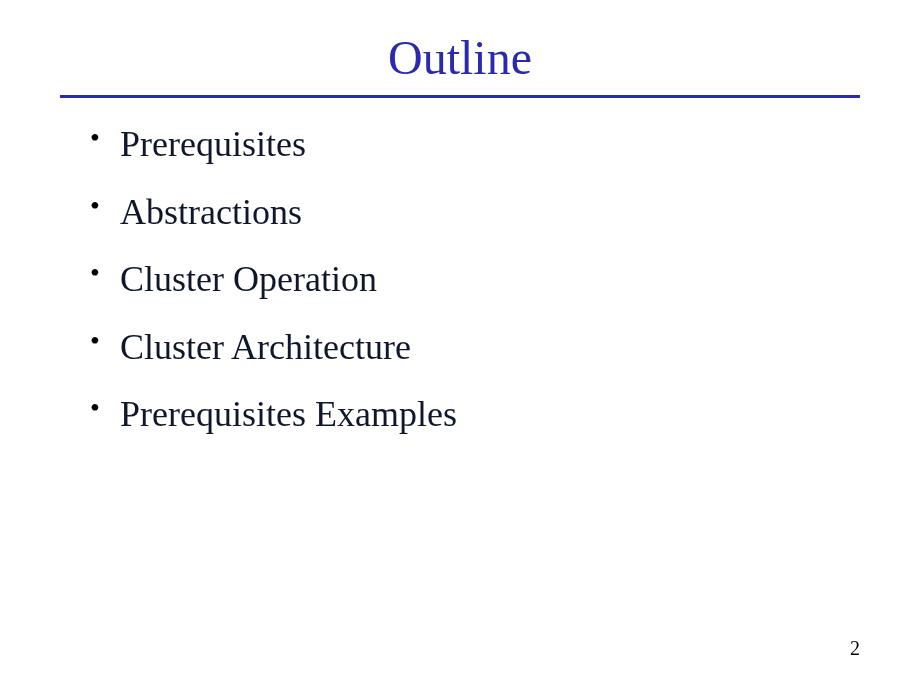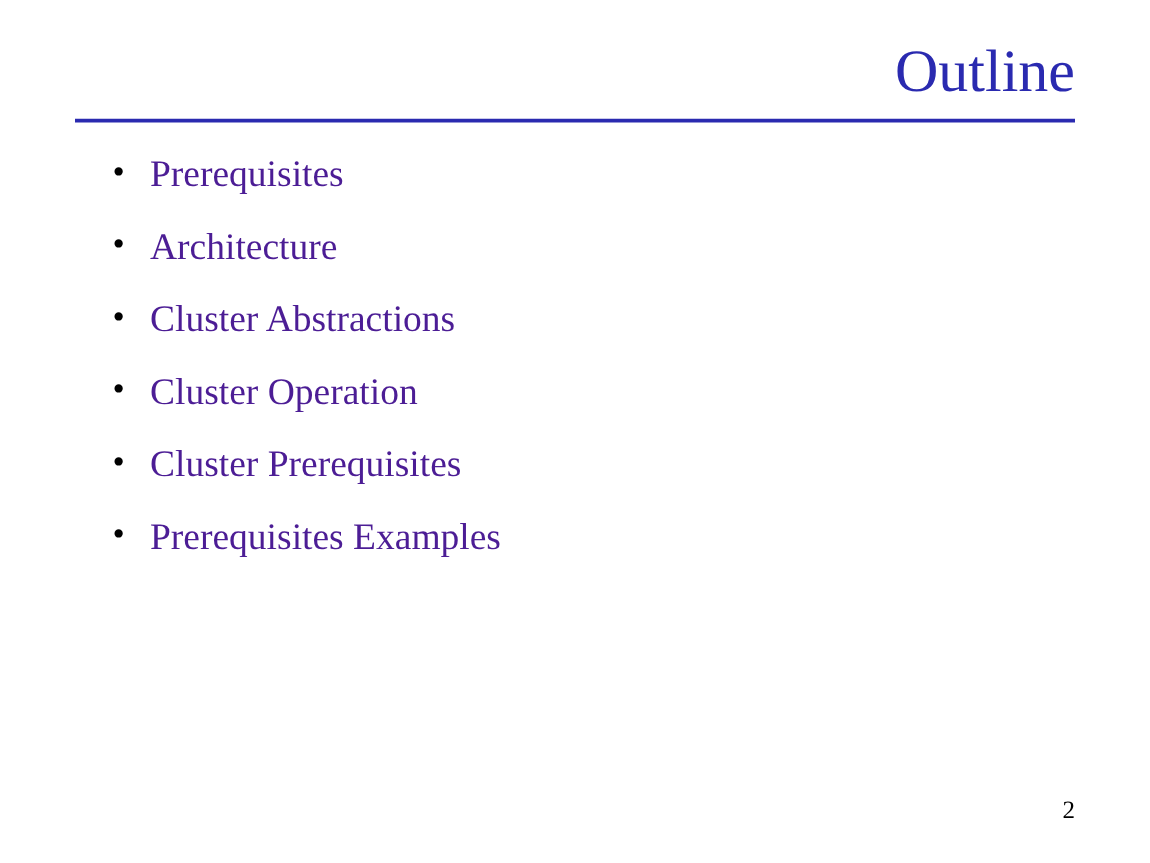--- a/index.html
+++ b/index.html
@@ -18,36 +18,36 @@
     .slide {
       width: 100%;
       height: 100%;
       padding: 30px 60px 30px 60px;
       position: relative;
     }
     .title {
       color: #2a2ab0;
       font-size: 48px;
       font-weight: normal;
-      text-align: right;
+      text-align: center;
       margin-bottom: 10px;
     }
     .divider {
       border: none;
       border-top: 3px solid #2a2ab0;
       margin: 0 0 18px 0;
       width: 100%;
     }
     .bullet-list {
       list-style: none;
       padding-left: 30px;
     }
     .bullet-list li {
-      font-size: 30px;
-      color: #4c1d95;
+      font-size: 36px;
+      color: #0f172a;
       line-height: 1.6;
       margin-bottom: 10px;
       position: relative;
       padding-left: 30px;
     }
     .bullet-list li::before {
       content: "•";
       position: absolute;
       left: 0;
       top: 0;
@@ -63,20 +63,19 @@
     }
   </style>
 </head>
 <body>
 
 <div class="slide">
   <h1 class="title">Outline</h1>
   <hr class="divider">
   <ul class="bullet-list">
     <li>Prerequisites</li>
-    <li>Architecture</li>
-    <li>Cluster Abstractions</li>
+    <li>Abstractions</li>
     <li>Cluster Operation</li>
-    <li>Cluster Prerequisites</li>
+    <li>Cluster Architecture</li>
     <li>Prerequisites Examples</li>
   </ul>
   <div class="page-number">2</div>
 </div>
 
 </body></html>

